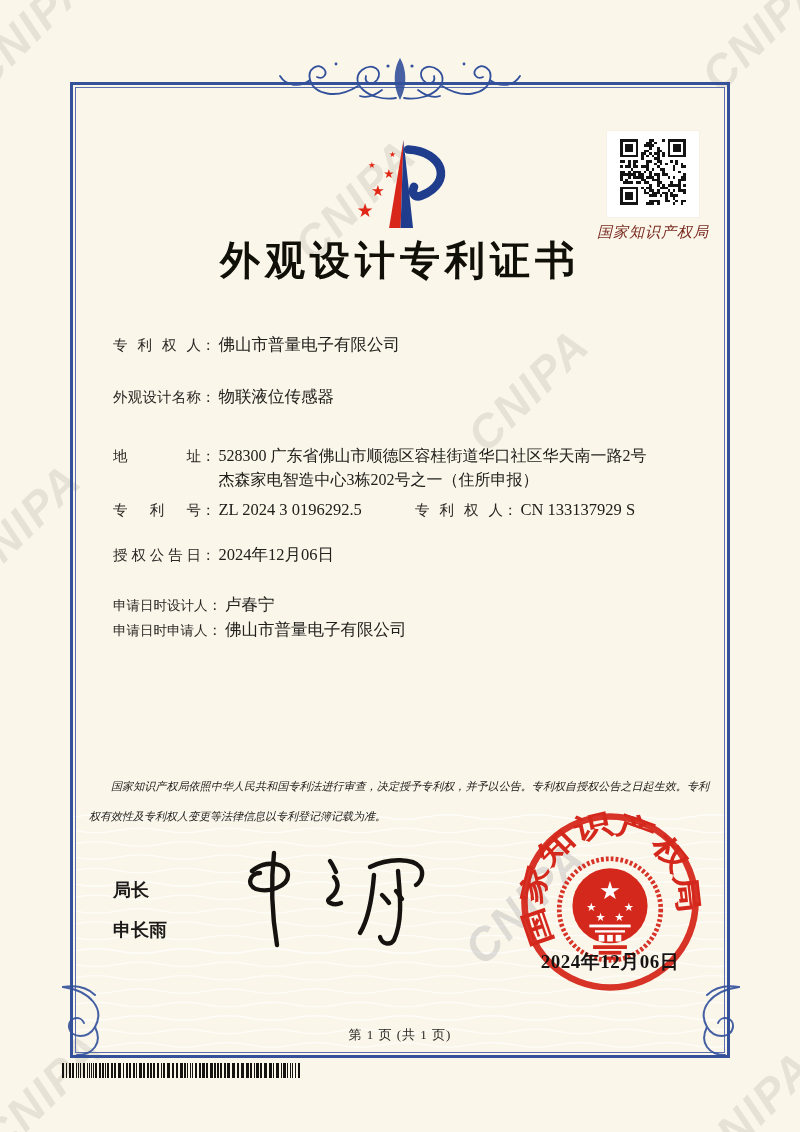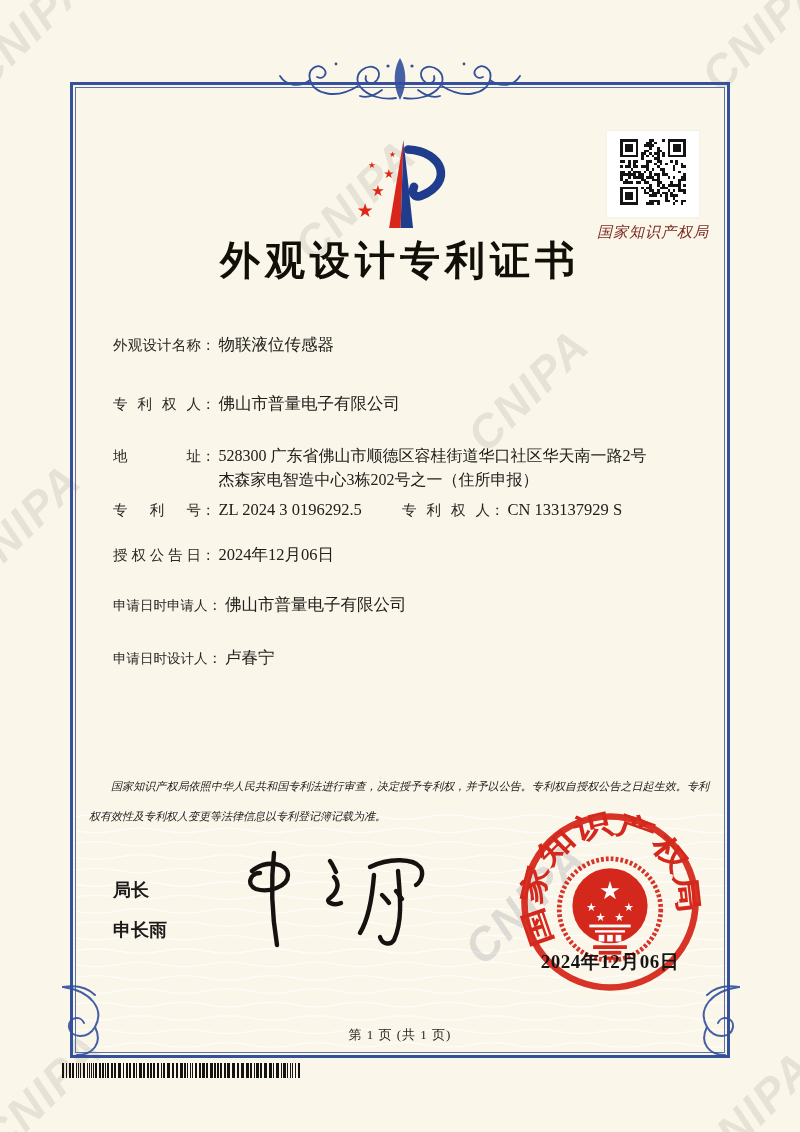--- a/index.html
+++ b/index.html
@@ -58,21 +58,21 @@
   .frow{margin:0;}
   .flabel{display:inline-block;font-size:14.5px;color:#2a2724;vertical-align:baseline;}
   .flabel.j{width:88px;text-align:justify;text-align-last:justify;}
   .flabel.long{font-size:13.5px;}
   .fcolon{font-size:14.5px;margin-right:3px;color:#2a2724;}
   .fvalue{color:#21201c;}
   .fvalue.wrap{display:inline-block;width:442px;font-size:16px;vertical-align:top;line-height:24px;}
   .pair{display:flex;}
   .pcell.left{width:289px;flex:none;}
   .mb1{margin-bottom:35px;} .mb2{margin-bottom:28px;} .mb3{margin-bottom:6px;}
-  .mb4{margin-bottom:21px;} .mb5{margin-bottom:21px;} .mb6{margin-bottom:26px;} .mb7{margin-bottom:28px;}
+  .mb4{margin-bottom:21px;} .mb5{margin-bottom:21px;gap:13px;} .mb6{margin-bottom:26px;} .mb7{margin-bottom:28px;}
 
   
   .statement{
     position:absolute;left:8px;right:10px;top:678px;
     font-size:11px;line-height:30px;text-align:justify;text-indent:2em;
     font-style:italic;color:#1c1a17;margin:8px;
   }
 
   
   .chief-title{position:absolute;left:40px;top:793px;font-family:"Liberation Sans","DejaVu Sans",sans-serif;font-size:18px;font-weight:600;color:#1c1b1a;}
@@ -379,47 +379,47 @@
               <rect x="20" y="24" width="1" height="1"></rect>
               <rect x="23" y="24" width="1" height="1"></rect>
             </svg></div>
       </div>
       <div class="qr-label">国家知识产权局</div>
     </div>
 
     <div class="title">外观设计专利证书</div>
 
     <div class="fields">
+      <div class="frow mb2">
+        <span class="flabel j">专利权人</span><span class="fcolon">：</span><span class="fvalue">佛山市普量电子有限公司</span>
+      </div>
       <div class="frow mb1">
         <span class="flabel j">外观设计名称</span><span class="fcolon">：</span><span class="fvalue">物联液位传感器</span>
-      </div>
-      <div class="frow mb2">
-        <span class="flabel j">专利权人</span><span class="fcolon">：</span><span class="fvalue">佛山市普量电子有限公司</span>
       </div>
       <div class="frow mb3">
         <span class="flabel j">地址</span><span class="fcolon">：</span><span class="fvalue wrap">528300 广东省佛山市顺德区容桂街道华口社区华天南一路2号杰森家电智造中心3栋202号之一（住所申报）</span>
       </div>
       <div class="frow pair mb5">
         <div class="pcell left">
           <span class="flabel j">专利号</span><span class="fcolon">：</span><span class="fvalue">ZL 2024 3 0196292.5</span>
         </div>
         <div class="pcell">
           <span class="flabel j">专利权人</span><span class="fcolon">：</span><span class="fvalue">CN 133137929 S</span>
         </div>
       </div>
       <div class="frow pair mb6">
         <div class="pcell">
           <span class="flabel j">授权公告日</span><span class="fcolon">：</span><span class="fvalue">2024年12月06日</span>
         </div>
       </div>
+      <div class="frow">
+        <span class="flabel long">申请日时设计人</span><span class="fcolon">：</span><span class="fvalue">卢春宁</span>
+      </div>
       <div class="frow mb7">
         <span class="flabel long">申请日时申请人</span><span class="fcolon">：</span><span class="fvalue">佛山市普量电子有限公司</span>
-      </div>
-      <div class="frow">
-        <span class="flabel long">申请日时设计人</span><span class="fcolon">：</span><span class="fvalue">卢春宁</span>
       </div>
     </div>
 
     <p class="statement">国家知识产权局依照中华人民共和国专利法进行审查，决定授予专利权，并予以公告。专利权自授权公告之日起生效。专利权有效性及专利权人变更等法律信息以专利登记簿记载为准。</p>
 
     <div class="chief-title">局长</div>
     <div class="chief-name">申长雨</div>
 
     <svg class="signature" viewBox="0 0 215 105">
       <g stroke="#15120f" stroke-width="4.4" fill="none" stroke-linecap="round" stroke-linejoin="round">

